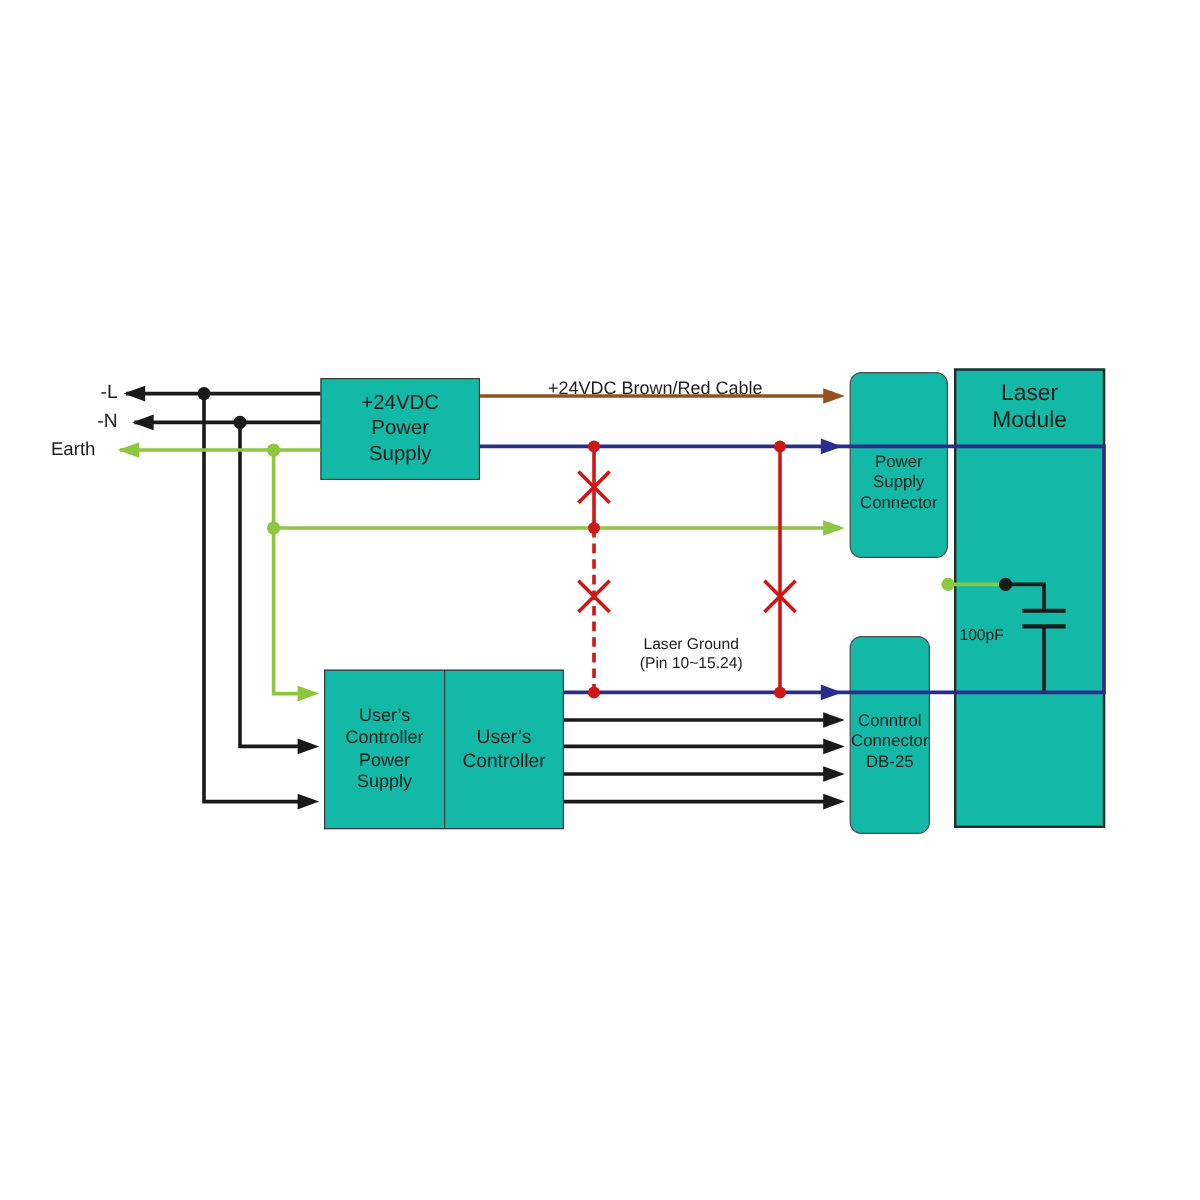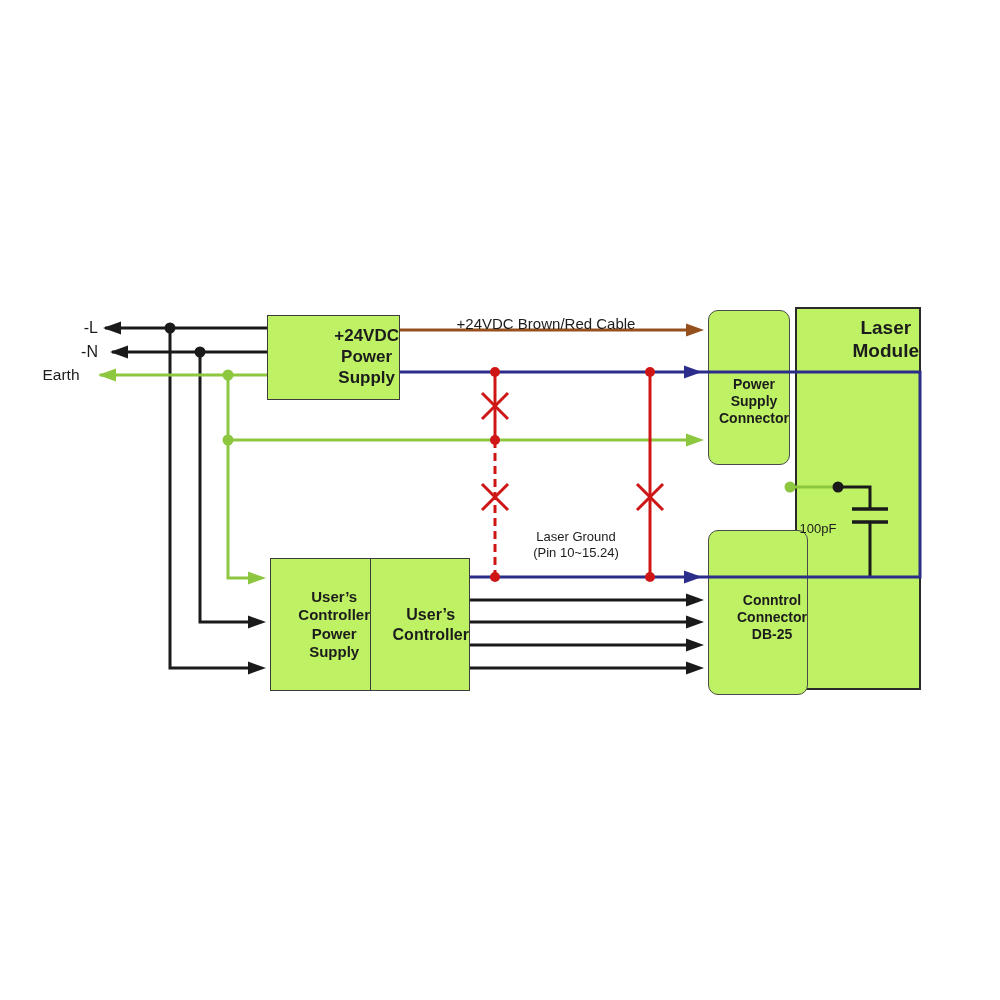--- a/index.html
+++ b/index.html
@@ -2,33 +2,32 @@
 <html><head>
 <meta charset="utf-8">
 <title>Diagram</title>
 <style>
   html,body{margin:0;padding:0;background:#ffffff;}
   .canvas{
     position:relative;width:1000px;height:1000px;background:#ffffff;
     font-family:"Liberation Sans","DejaVu Sans",sans-serif;color:#1c1c1c;overflow:hidden;
   }
   .box{
-    position:absolute;box-sizing:border-box;background:#bef264;
-    border:1.6px solid #3c3c3c;display:flex;align-items:center;justify-content:flex-end;
+    position:absolute;box-sizing:border-box;background:#14b8a6;
+    border:1.6px solid #3c3c3c;display:flex;align-items:center;justify-content:center;
     z-index:1;
-    font-weight:bold;
   }
   .boxlabel{white-space:pre-line;text-align:center;line-height:1.22;}
   .psu{left:267px;top:315px;width:133px;height:85px;font-size:17px;}
   .user-ps{left:270px;top:558px;width:100px;height:133px;font-size:15px;border-right:none;}
   .user-ctrl{left:370px;top:558px;width:100px;height:133px;font-size:16px;}
   .laser{left:795px;top:307px;width:126px;height:383px;font-size:19px;align-items:flex-start;padding-top:7px;border-width:2px;border-color:#2a2a2a;}
   .conn{border-radius:10px;border-color:#4a4a4a;font-size:14px;}
   .ps-conn{left:708px;top:310px;width:82px;height:155px;padding-top:28px;}
-  .ctrl-conn{left:708px;top:530px;width:100px;height:165px;padding-top:10px;}
+  .ctrl-conn{left:708px;top:530px;width:67px;height:165px;padding-top:10px;}
   .wiresvg{position:absolute;left:0;top:0;z-index:2;pointer-events:none;}
   .wires{fill:none;stroke-width:3;}
   .arrows{stroke:none;}
   .dots{stroke:none;}
   .flabel{
     position:absolute;z-index:3;text-align:center;line-height:1.25;
     white-space:pre-line;pointer-events:none;
   }
   .term{font-size:16px;text-align:right;}
   .term-l{left:56px;top:318px;width:42px;}

